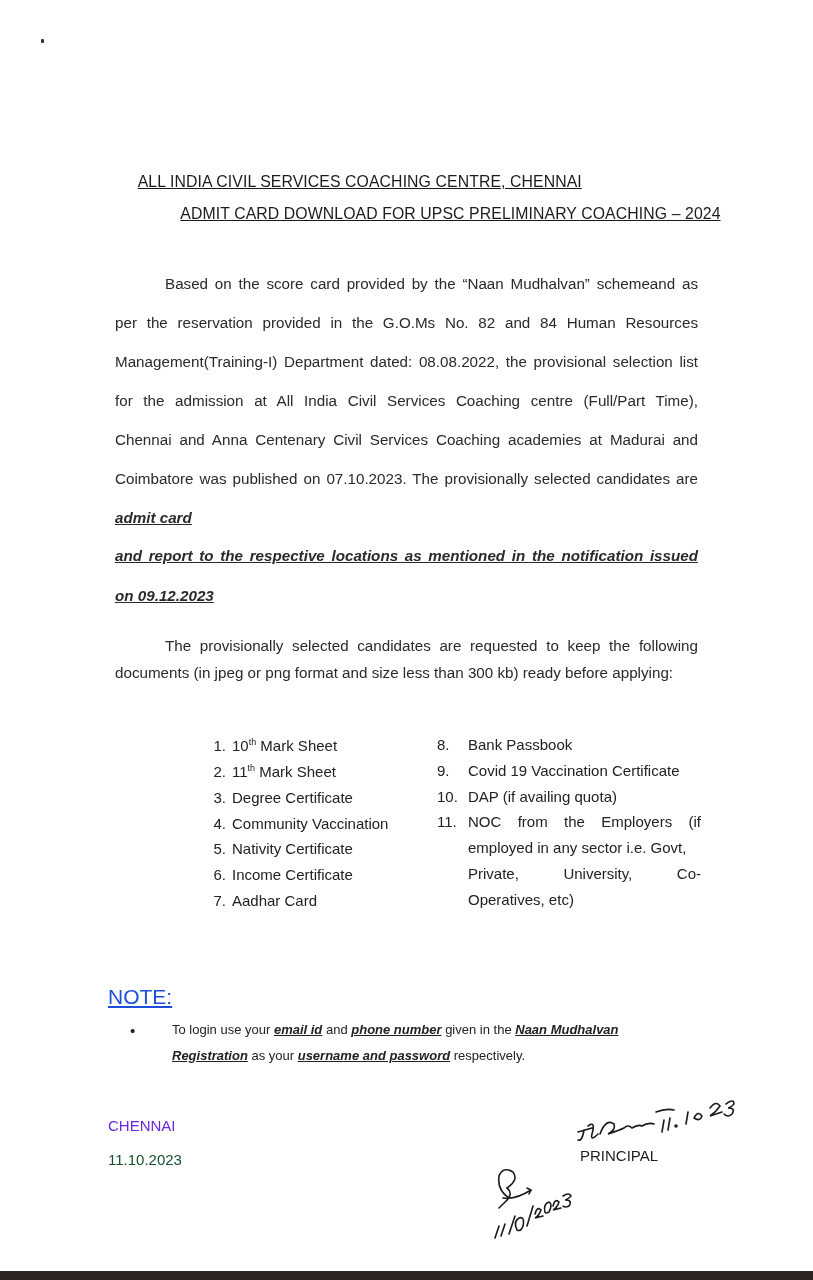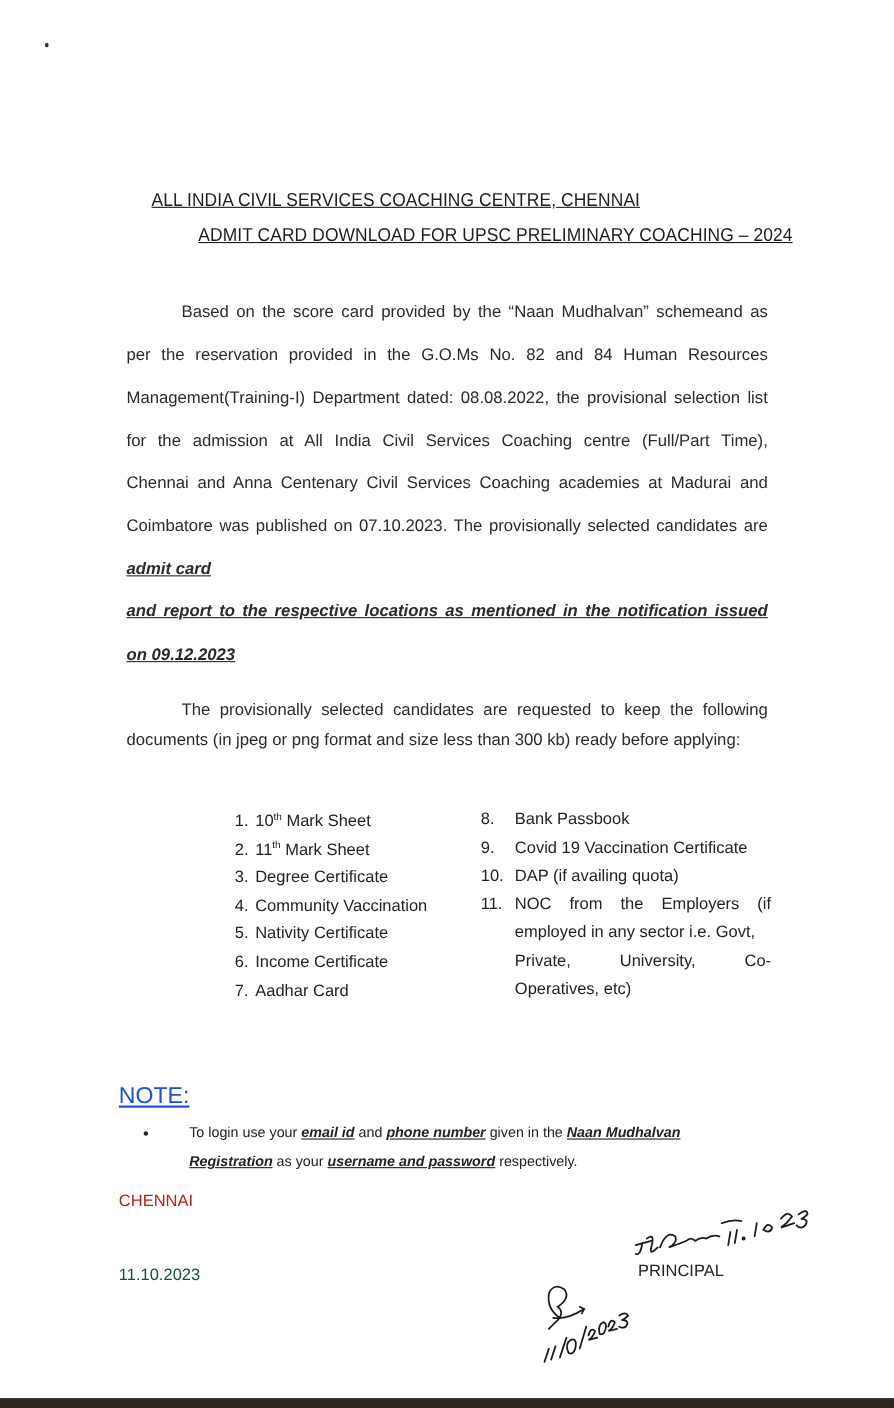--- a/index.html
+++ b/index.html
@@ -21,21 +21,21 @@
   .list { position: absolute; font-size: 15px; color: #222; }
   .li { position: absolute; white-space: nowrap; }
   .li .num { display: inline-block; width: 18px; text-align: right; margin-right: 6px; }
   .li2 .num { display: inline-block; width: 25px; text-align: left; }
   sup { font-size: 9px; }
 
   .note-label { position: absolute; left: 108px; top: 985px; font-size: 21px; text-decoration: underline; color: #1d4ed8; }
   .bullet { position: absolute; left: 130px; top: 1022px; font-size: 15px; }
   .note-text { position: absolute; left: 156px; font-size: 13px; color: #222; white-space: nowrap; margin-left: 16px; }
 
-  .place { position: absolute; left: 108px; top: 1083px; font-size: 15px; color: #b91c1c; }
+  .place { position: absolute; left: 108px; top: 1117px; font-size: 15px; color: #6d28d9; }
   .date { position: absolute; left: 108px; top: 1151px; font-size: 15px; color: #14532d; }
   .principal { position: absolute; left: 580px; top: 1147px; font-size: 15px; color: #222; }
 
   .sig { position: absolute; }
   .bottom-bar { position: absolute; left: 0; top: 1271px; width: 813px; height: 9px; background: #2c2522; }
 </style>
 </head>
 <body>
 
 <div class="speck"></div>

